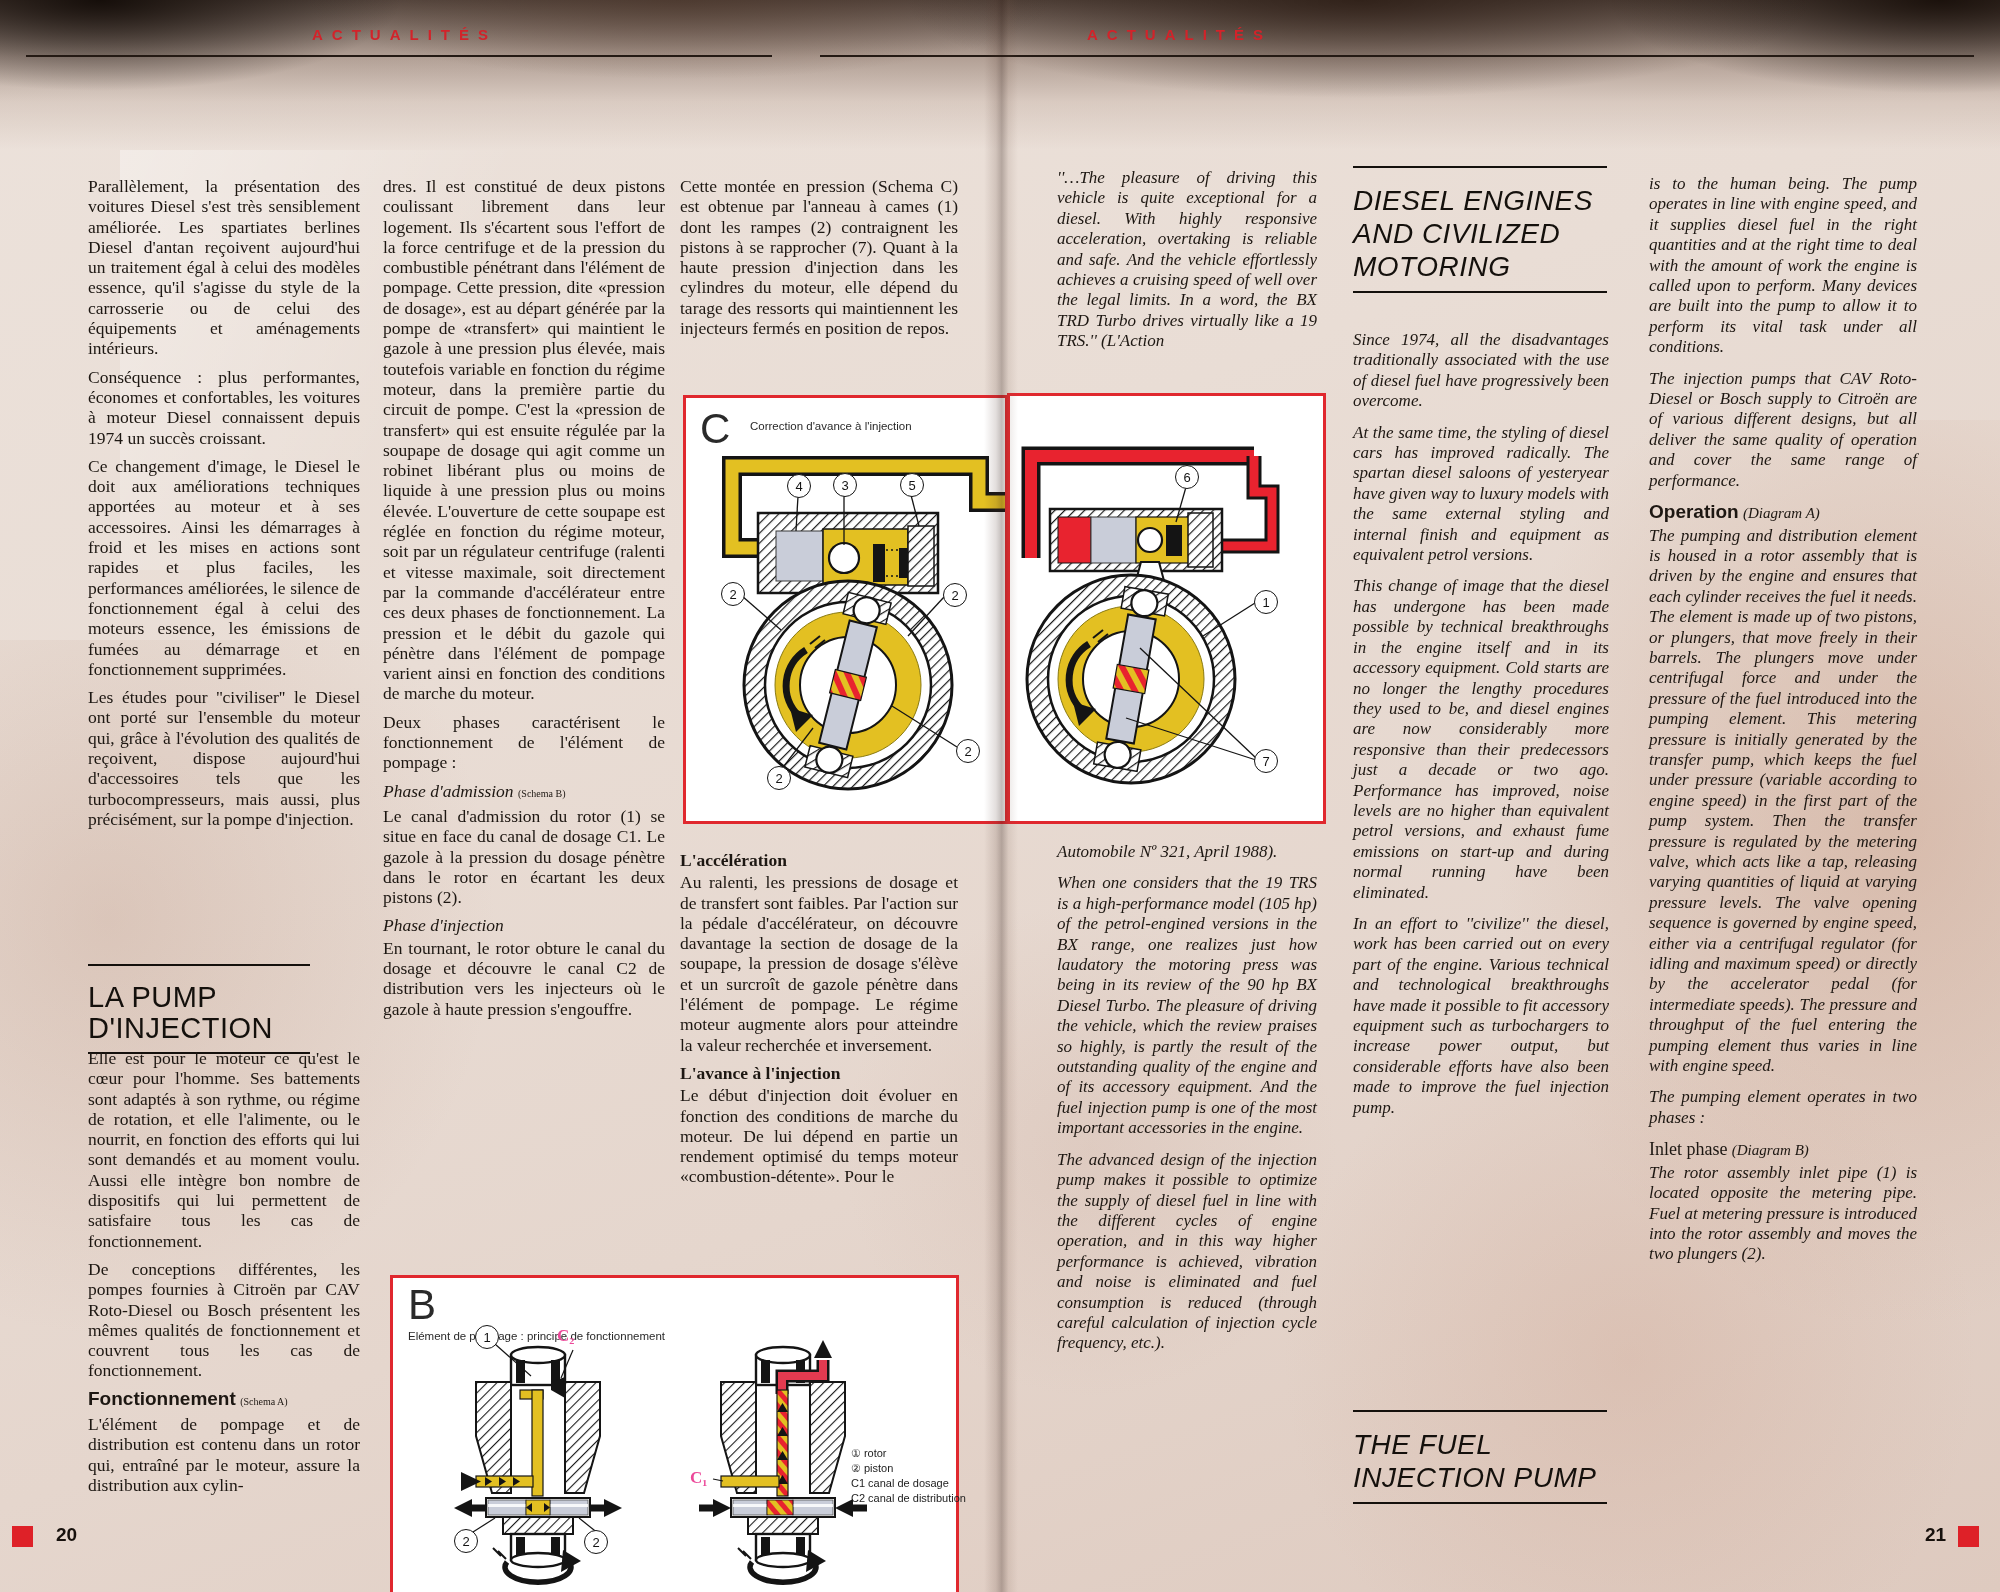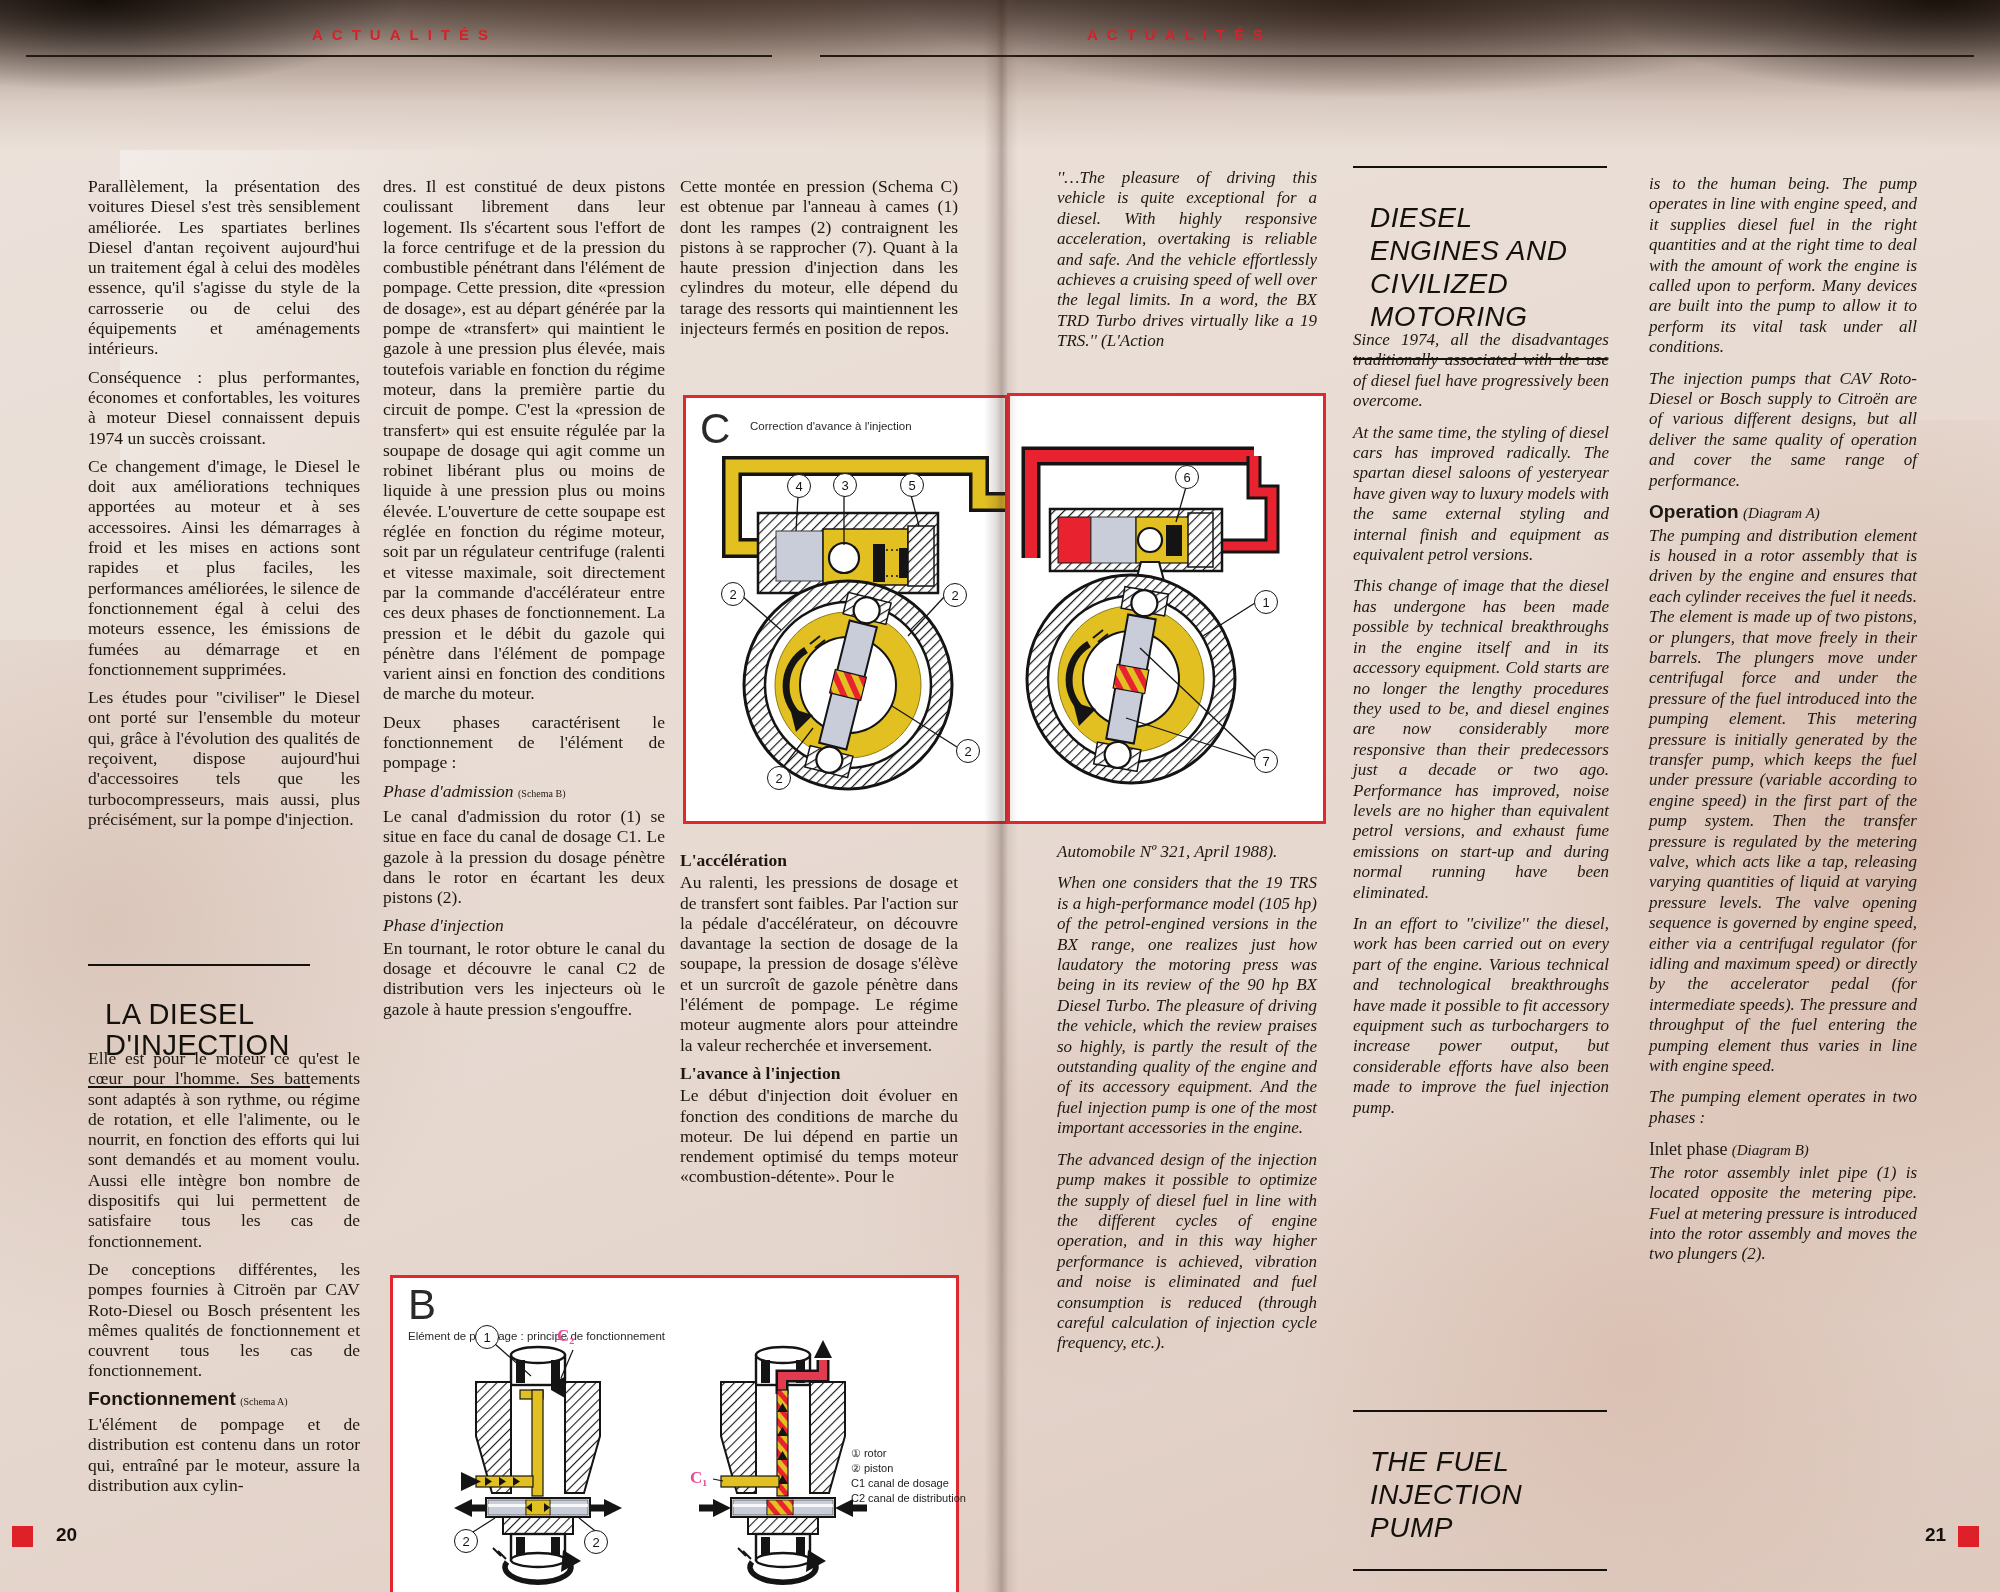--- a/index.html
+++ b/index.html
@@ -34,21 +34,21 @@
   .en p{margin:0 0 11px 0;font-style:italic;}
   .phase{margin:4px 0 2px 0 !important;}
   .it{font-style:italic;}
   .bold-serif{font-weight:bold;}
   .ref-serif{font-size:10px;font-style:normal;}
   .subhead-sans{font-family:"Liberation Sans",sans-serif;font-weight:bold;font-size:19px;font-style:normal;}
   .op-ref{font-style:italic;font-size:15px;}
   .inlet{font-style:normal;}
   .sec-head{position:absolute;font-family:"Liberation Sans",sans-serif;color:#14100c;}
   .sec-head .rule{height:2px;background:#14100c;}
-  .sec-head h2{margin:17px;padding:16px 0 8px 0;font-weight:400;font-size:29px;line-height:31px;letter-spacing:.5px;}
+  .sec-head h2{margin:0;padding:16px 0 8px 0;font-weight:400;font-size:29px;line-height:31px;letter-spacing:.5px;}
   .sec-head.italic h2{font-style:italic;font-size:28px;line-height:33px;}
   
   .diag{position:absolute;background:#ffffff;border:3px solid #e0282e;}
   .diag-label{position:absolute;font-family:"Liberation Sans",sans-serif;font-size:42px;font-weight:400;color:#2a2a2a;line-height:1;}
   .diag-caption{position:absolute;font-family:"Liberation Sans",sans-serif;font-size:11.5px;color:#2a2a2a;}
   .cb{position:absolute;width:22px;height:22px;border:1.6px solid #141414;border-radius:50%;background:#fff;
     display:flex;align-items:center;justify-content:center;font-family:"Liberation Sans",sans-serif;font-size:13px;color:#141414;}
   .chan-label{position:absolute;font-family:"Liberation Serif",serif;font-weight:bold;font-size:17px;color:#ec4899;}
   .legend{position:absolute;font-family:"Liberation Sans",sans-serif;font-size:11px;line-height:15px;color:#1c1c1c;text-align:left;}
   .legend div{white-space:nowrap;}
@@ -75,21 +75,21 @@
 
   <div class="tcol fr" style="left:88px;top:176px;width:272px;">
     <p>Parallèlement, la présentation des voitures Diesel s'est très sensiblement améliorée. Les spartiates berlines Diesel d'antan reçoivent aujourd'hui un traitement égal à celui des modèles essence, qu'il s'agisse du style de la carrosserie ou de celui des équipements et aménagements intérieurs.</p>
     <p>Conséquence : plus performantes, économes et confortables, les voitures à moteur Diesel connaissent depuis 1974 un succès croissant.</p>
     <p>Ce changement d'image, le Diesel le doit aux améliorations techniques apportées au moteur et à ses accessoires. Ainsi les démarrages à froid et les mises en actions sont rapides et plus faciles, les performances améliorées, le silence de fonctionnement égal à celui des moteurs essence, les émissions de fumées au démarrage et en fonctionnement supprimées.</p>
     <p>Les études pour ''civiliser'' le Diesel ont porté sur l'ensemble du moteur qui, grâce à l'évolution des qualités de reçoivent, dispose aujourd'hui d'accessoires tels que les turbocompresseurs, mais aussi, plus précisément, sur la pompe d'injection.</p>
   </div>
 
   <div class="sec-head" style="left:88px;top:964px;width:222px;">
     <div class="rule"></div>
-    <h2>LA DIESEL D'INJECTION</h2>
+    <h2>LA PUMP D'INJECTION</h2>
     <div class="rule"></div>
   </div>
 
   <div class="tcol fr" style="left:88px;top:1048px;width:272px;">
     <p>Elle est pour le moteur ce qu'est le cœur pour l'homme. Ses battements sont adaptés à son rythme, ou régime de rotation, et elle l'alimente, ou le nourrit, en fonction des efforts qui lui sont demandés et au moment voulu. Aussi elle intègre bon nombre de dispositifs qui lui permettent de satisfaire tous les cas de fonctionnement.</p>
     <p>De conceptions différentes, les pompes fournies à Citroën par CAV Roto-Diesel ou Bosch présentent les mêmes qualités de fonctionnement et couvrent tous les cas de fonctionnement.</p>
     <p class="phase"><span class="subhead-sans">Fonctionnement</span> <span class="ref-serif">(Schema A)</span></p>
     <p>L'élément de pompage et de distribution est contenu dans un rotor qui, entraîné par le moteur, assure la distribution aux cylin-</p>
   </div>
 

